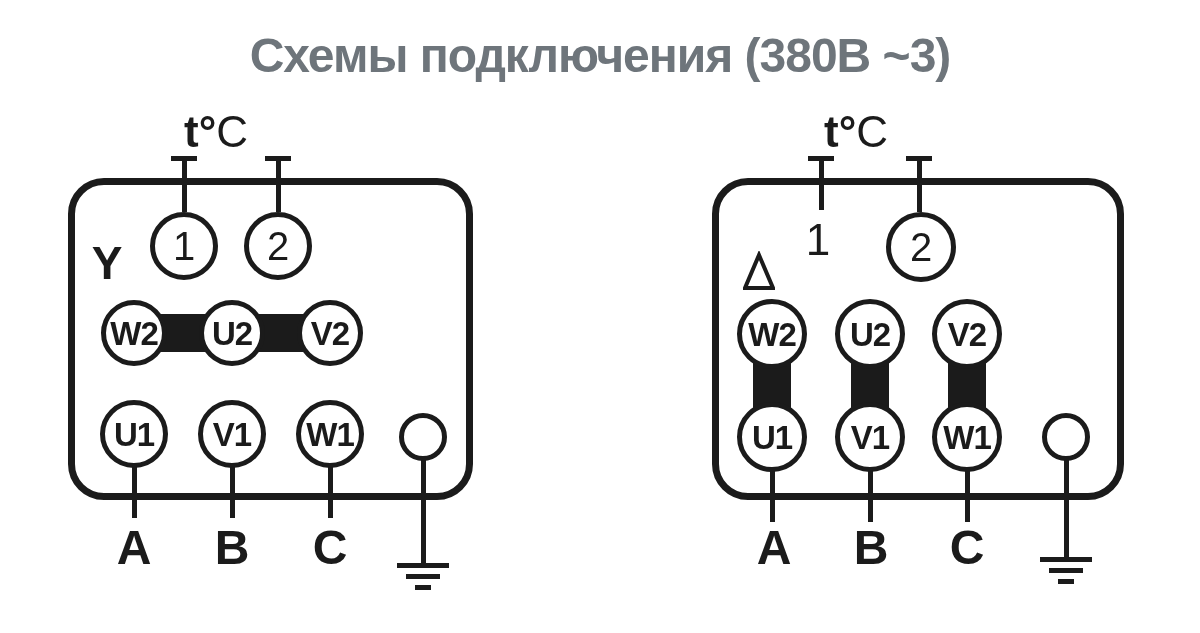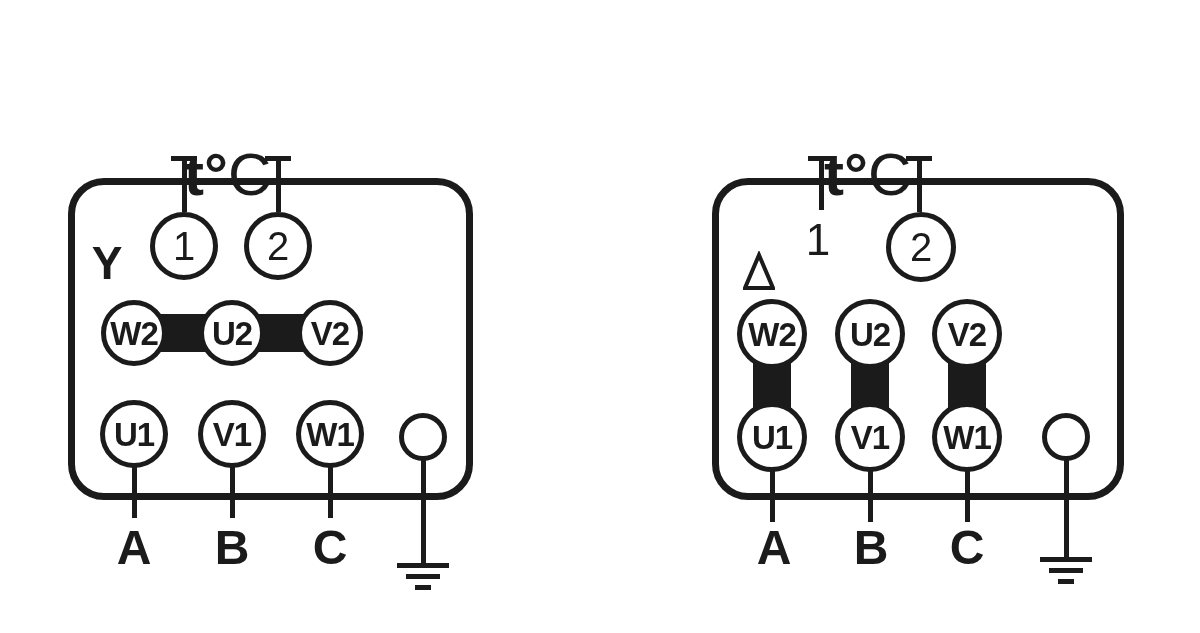--- a/index.html
+++ b/index.html
@@ -23,35 +23,36 @@
   .vline{position:absolute;width:5px;background:var(--ink);z-index:0;}
   .hline{position:absolute;height:5px;background:var(--ink);z-index:0;}
   .bar{position:absolute;background:var(--ink);z-index:1;}
   .c{
     position:absolute;border:5px solid var(--ink);border-radius:50%;
     background:#fff;display:flex;align-items:center;justify-content:center;
     z-index:2;line-height:1;
   }
   .c.term{font-weight:bold;font-size:33px;letter-spacing:-1px;}
   .c.num{font-size:40px;}
-  .tlabel{position:absolute;font-size:60px;text-align:center;line-height:1;margin-top:35px;}
+  .tlabel{position:absolute;font-size:44px;text-align:left;line-height:1;}
   .tlabel b{font-weight:bold;}
   .symY{position:absolute;font-size:46px;font-weight:bold;text-align:center;line-height:1;}
   .plainnum{position:absolute;font-size:44px;text-align:center;line-height:1;}
   .phase{position:absolute;font-size:48px;font-weight:bold;text-align:center;line-height:1;}
   .ground{position:absolute;}
   .ground .gl{position:absolute;width:5px;background:var(--ink);}
   .ground .gb{position:absolute;height:5px;background:var(--ink);}
   .deltasvg{position:absolute;}
 </style>
 </head>
 <body>
 
 <div class="canvas">
 
+  <div class="title">Схемы подключения (380В ~3)</div>
 
   <section class="layer">
 
     <div class="tlabel" style="left:184px;top:110px;width:86px;"><b>t°</b><span>C</span></div>
 
     <div class="hline" style="left:171px;top:156px;width:26px;"></div>
     <div class="hline" style="left:265px;top:156px;width:26px;"></div>
     <div class="vline" style="left:182px;top:158px;height:54px;"></div>
     <div class="vline" style="left:276px;top:158px;height:54px;"></div>
 

